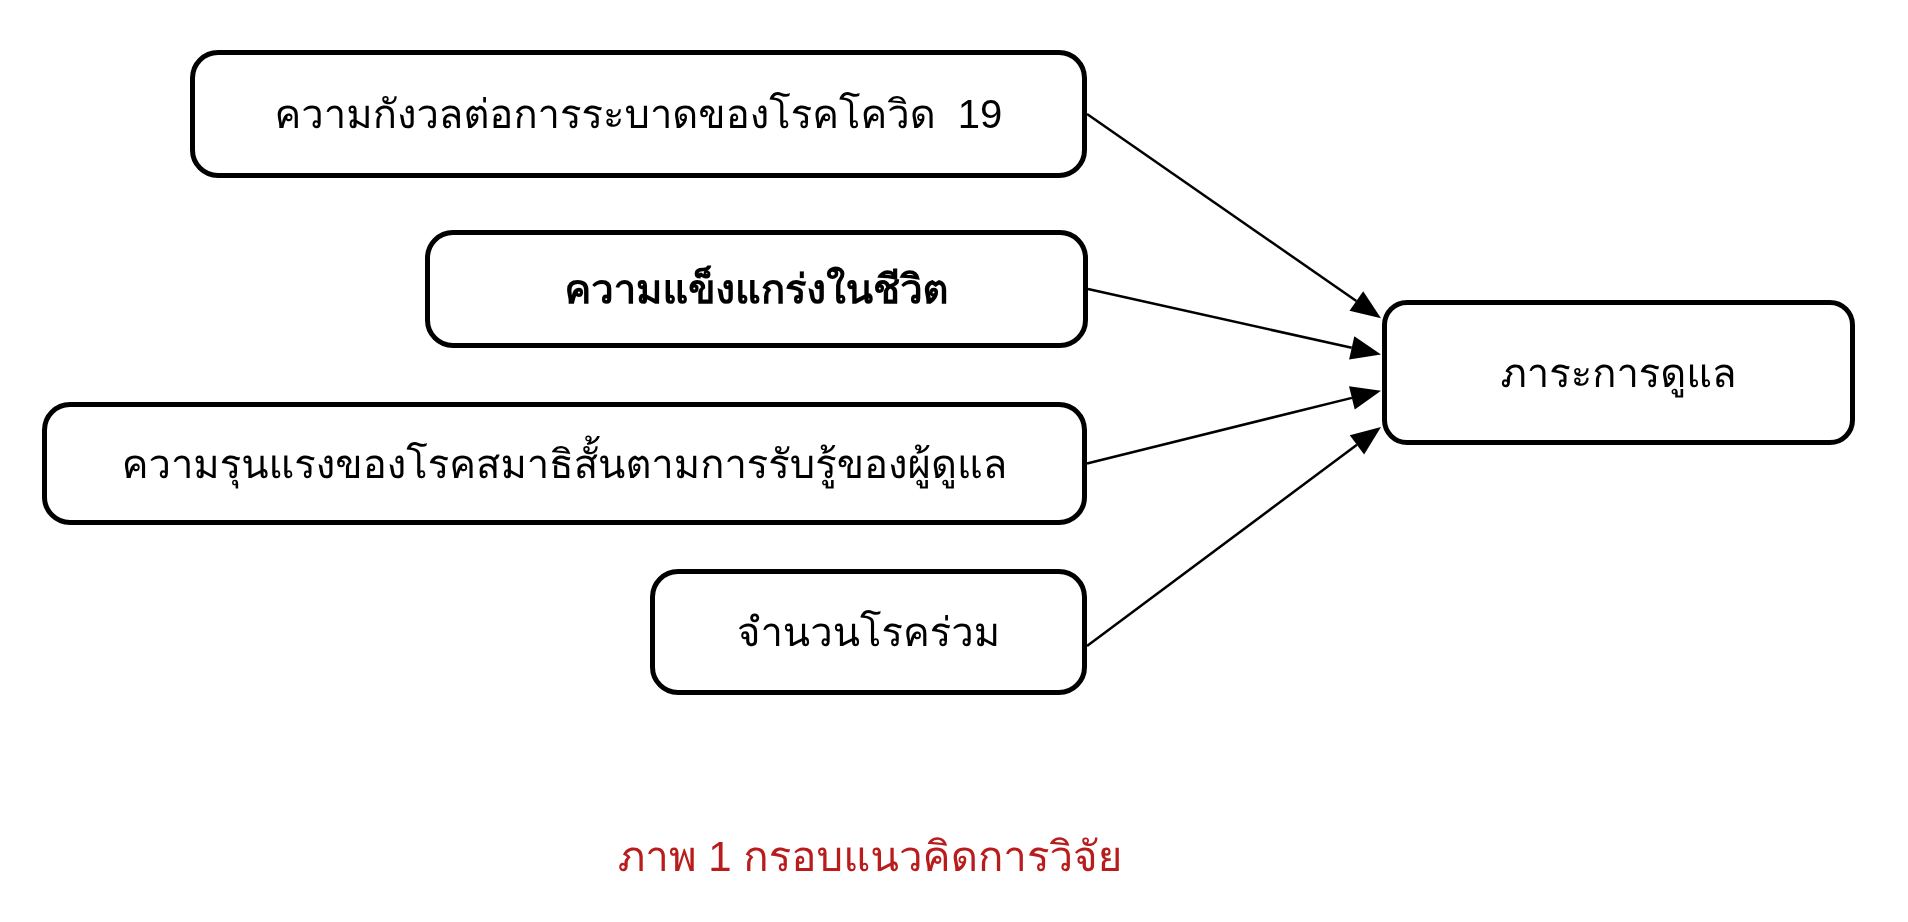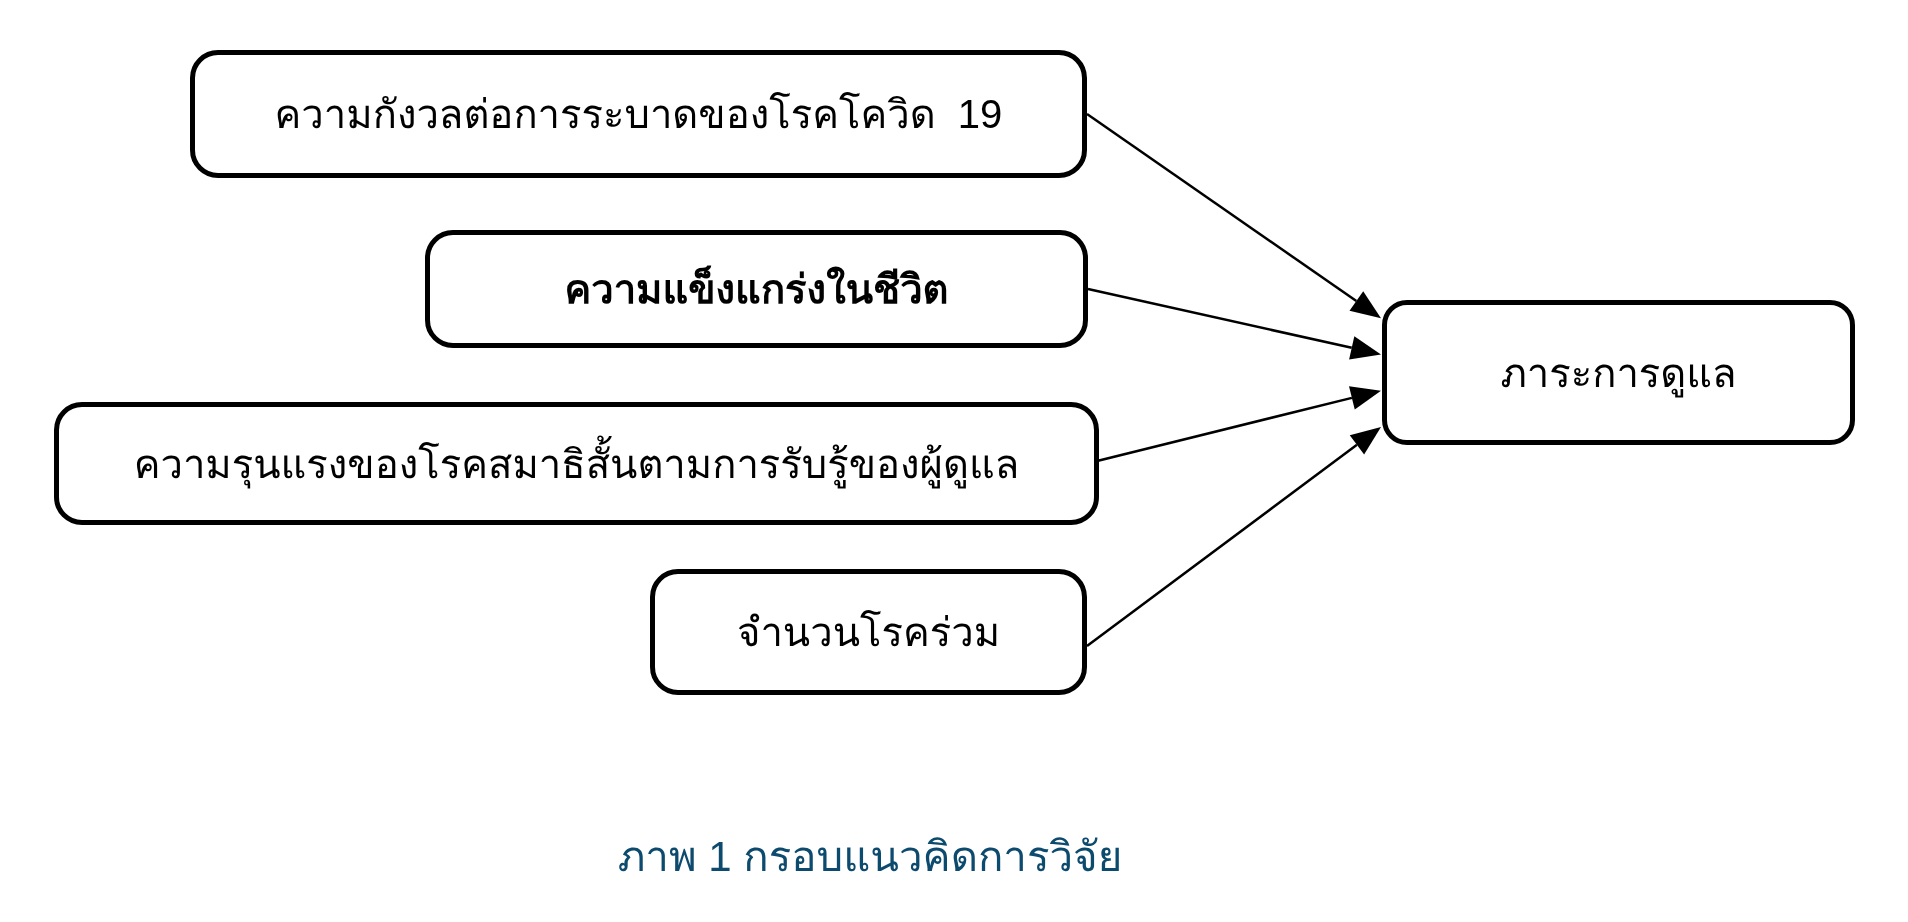--- a/index.html
+++ b/index.html
@@ -28,38 +28,38 @@
   }
   .node-label {
     color: #000000;
     font-size: 40px;
     line-height: 1.1;
     white-space: pre;
     text-align: center;
   }
   #node-covid-concern { left: 190px;  top: 50px;  width: 897px;  height: 128px; }
   #node-resilience    { left: 425px;  top: 230px; width: 663px;  height: 118px; font-weight: bold; }
-  #node-adhd-severity { left: 54px;   top: 402px; width: 1045px; height: 123px; }
+  #node-adhd-severity { left: 42px;   top: 402px; width: 1045px; height: 123px; }
   #node-comorbidity   { left: 650px;  top: 569px; width: 437px;  height: 126px; }
   #node-care-burden   { left: 1382px; top: 300px; width: 473px;  height: 145px; border-radius: 25px; justify-content: center; }
   #arrow-layer {
     position: absolute;
     left: 0; top: 0;
     width: 1908px;
     height: 922px;
     z-index: 1;
     pointer-events: none;
   }
   .caption {
     position: absolute;
     left: 0;
     top: 832px;
     width: 1740px;
     text-align: center;
-    color: #0c4a6e;
+    color: #b91c1c;
     font-size: 42px;
     line-height: 1.2;
     white-space: pre;
   }
 </style>
 </head>
 <body>
 
 <div id="canvas">
 

